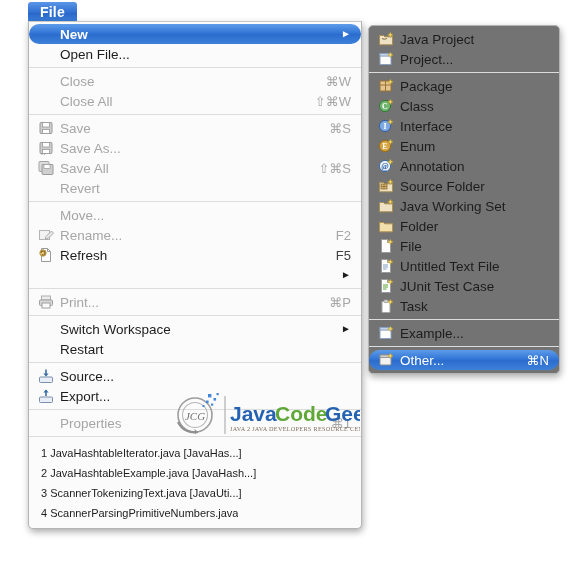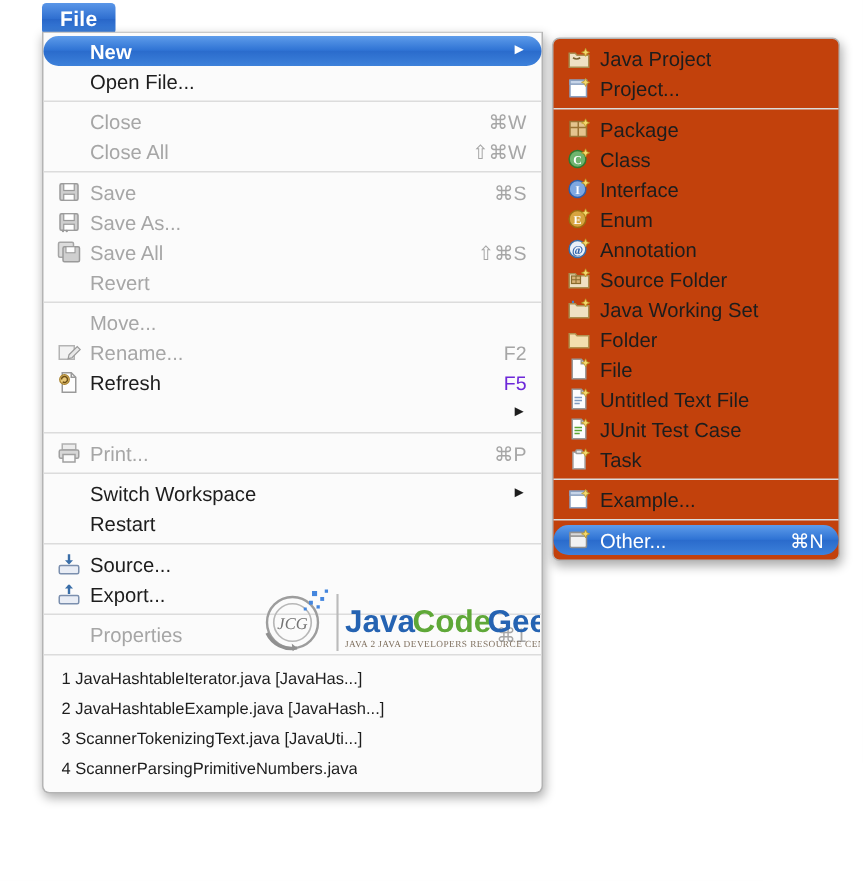--- a/index.html
+++ b/index.html
@@ -47,21 +47,21 @@
     padding: 2px 0 3px 0;
     box-sizing: border-box;
   }
 
   
   .submenu-panel {
     position: absolute;
     left: 368px;
     top: 25px;
     width: 192px;
-    background: #c2410c;
+    background: #737373;
     border: 1px solid #b4b4b4;
     border-radius: 5px;
     box-shadow: 1px 3px 7px rgba(0,0,0,0.33);
     padding: 3px 0 3px 0;
     box-sizing: border-box;
   }
 
   
   .row {
     display: flex;
@@ -97,21 +97,21 @@
   .label {
     flex: 0 1 auto;
     overflow: hidden;
     text-overflow: ellipsis;
   }
   .label.bold { font-weight: bold; }
 
   .accel {
     margin-left: auto;
     font-size: 13px;
-    color: #6d28d9;
+    color: #404040;
     padding-left: 18px;
   }
   .row.disabled .accel { color: #a6a6a6; }
 
   .arrow {
     margin-left: auto;
     padding-left: 14px;
     font-size: 10px;
     line-height: 1;
     color: #1d1d1d;

